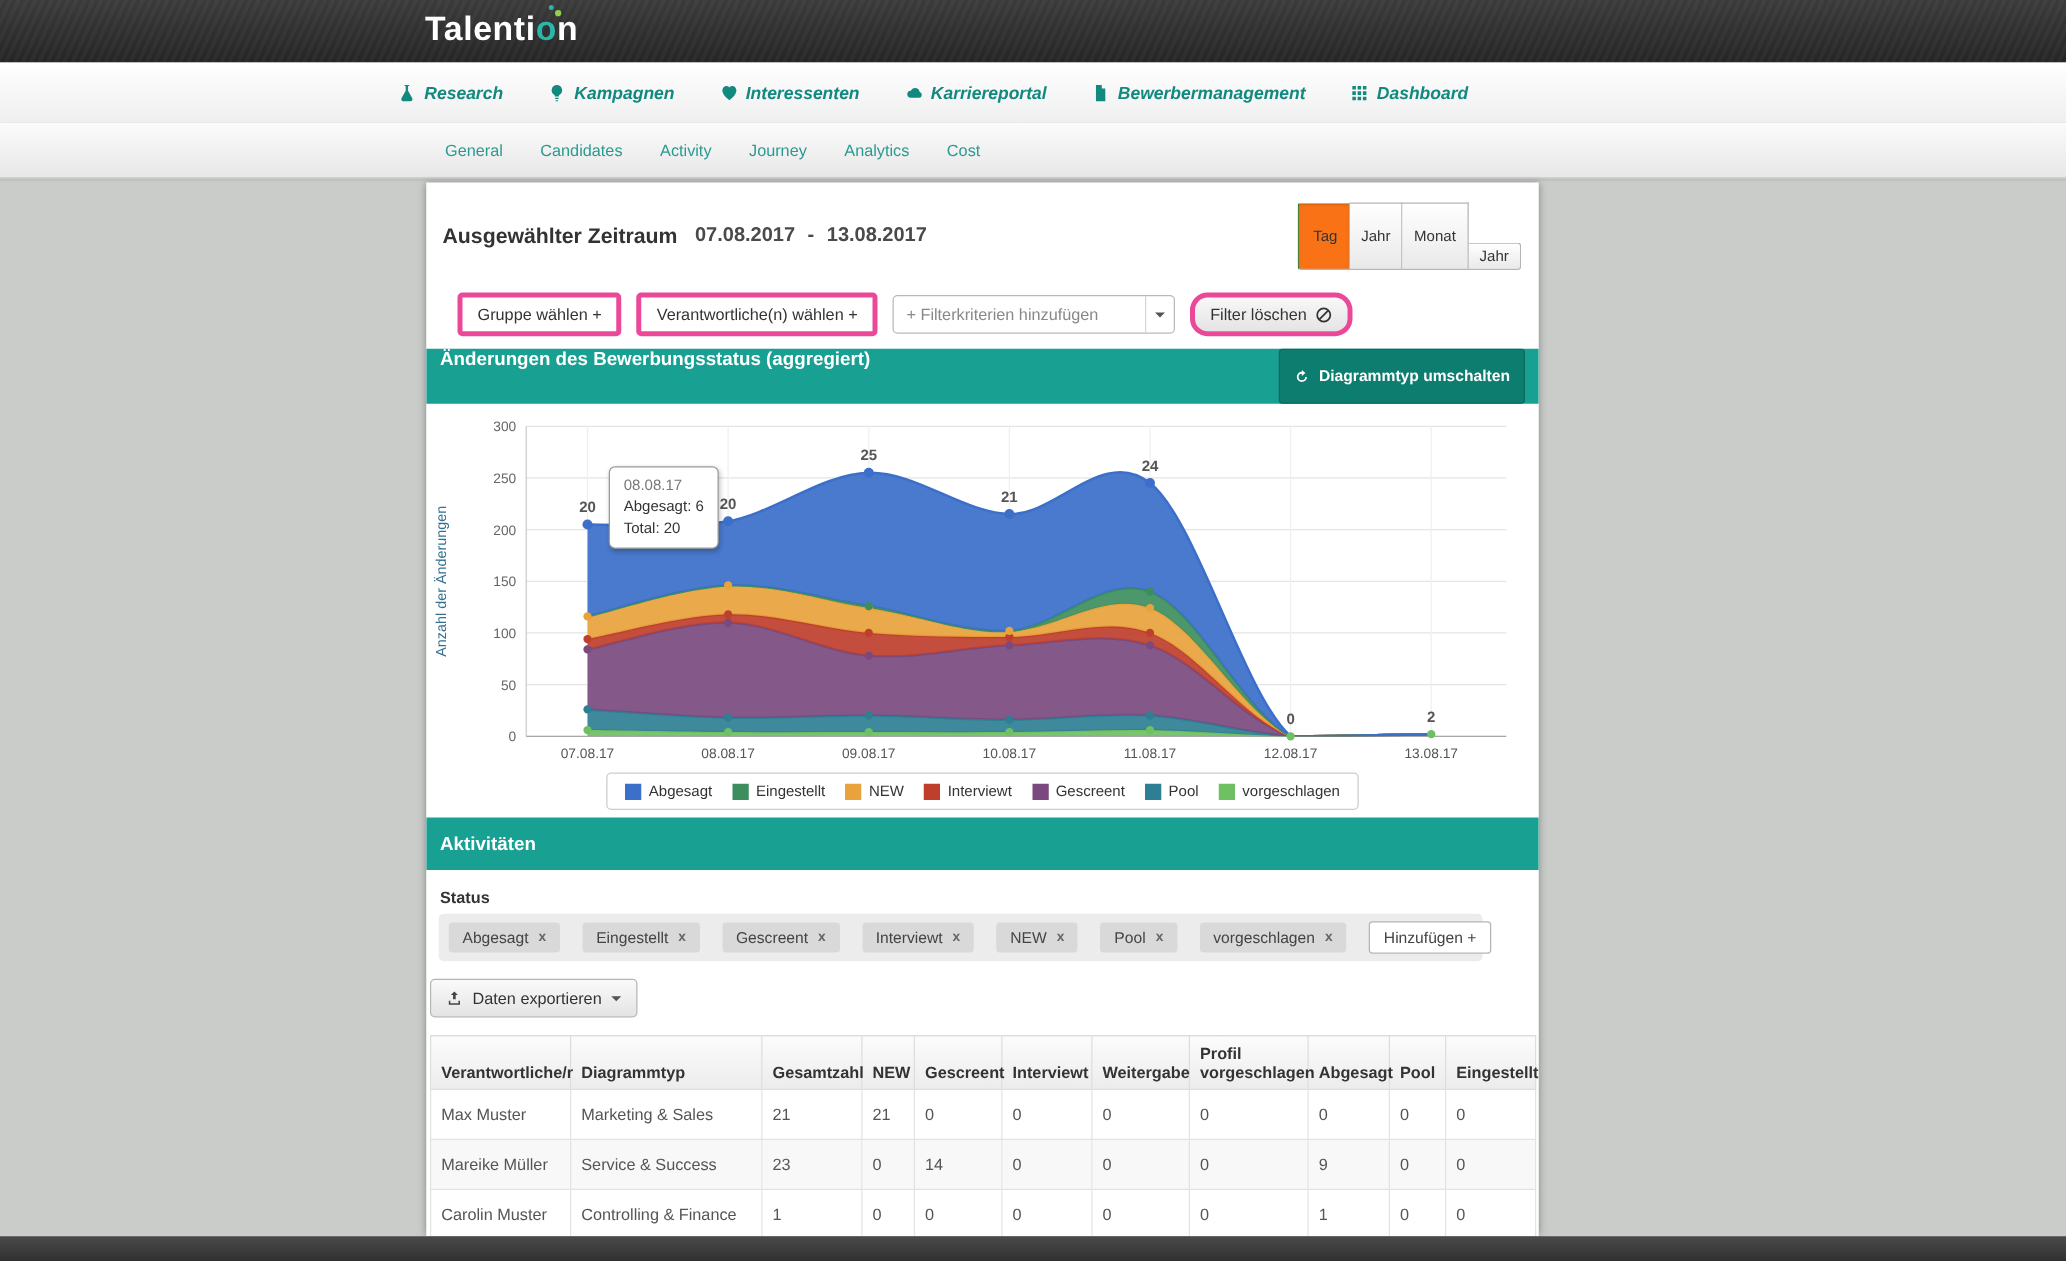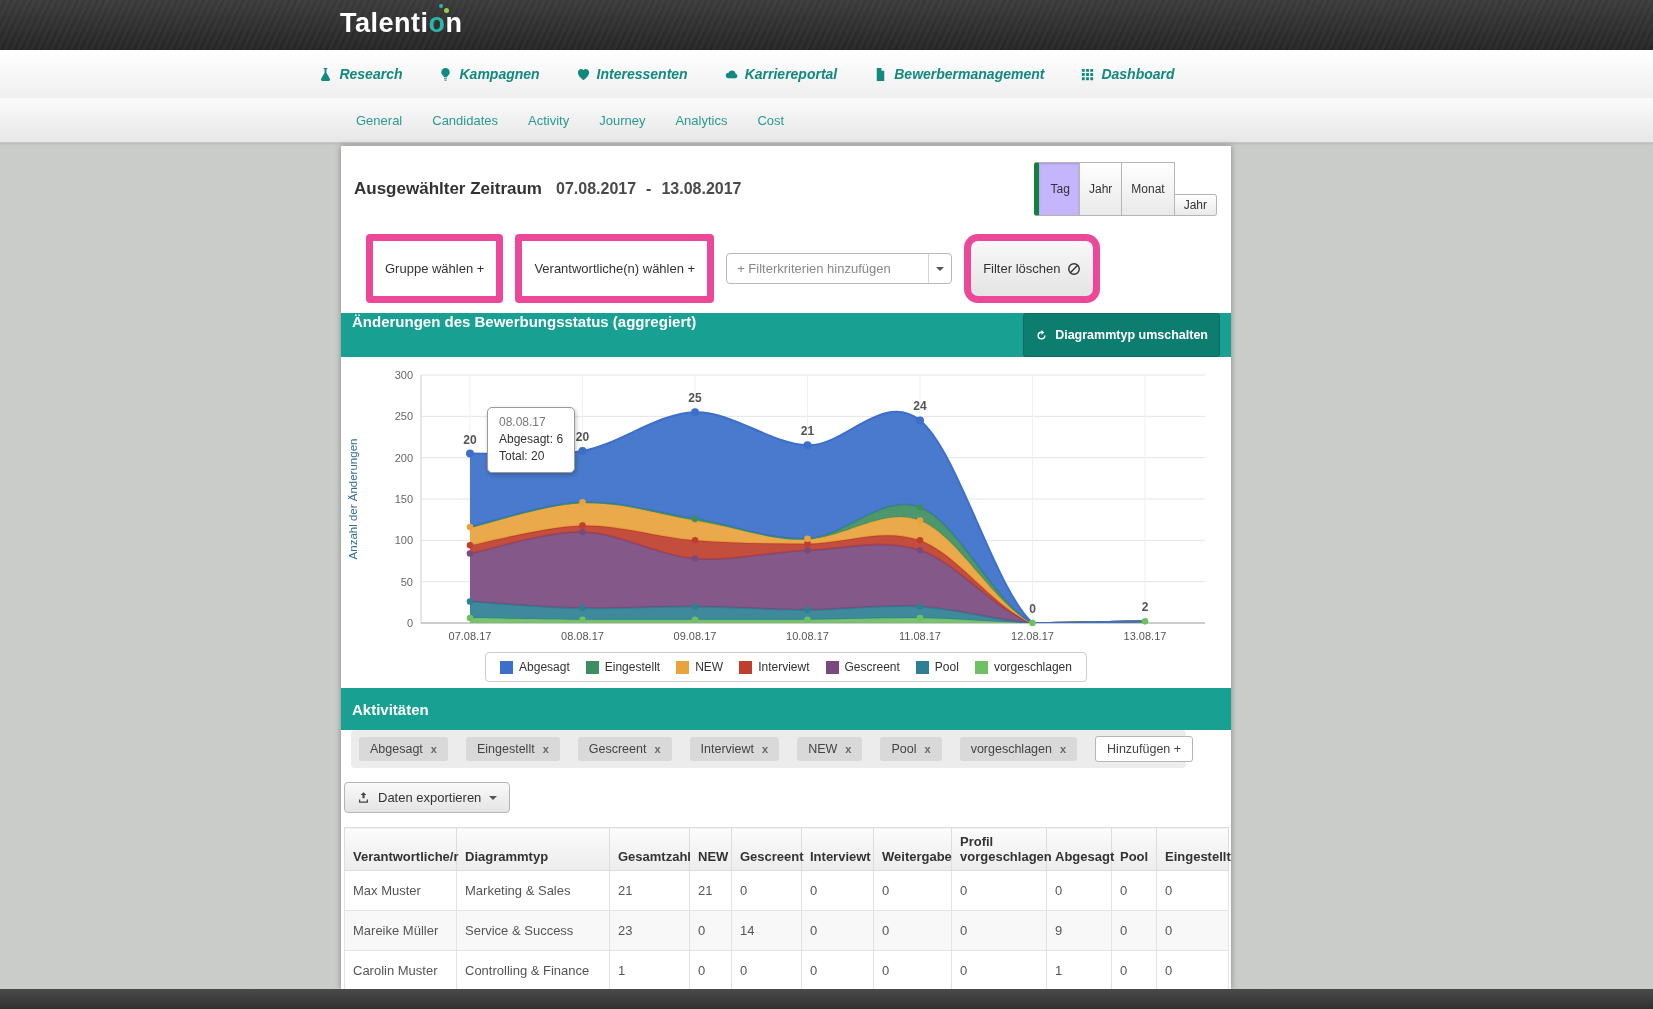--- a/index.html
+++ b/index.html
@@ -26,25 +26,25 @@
   .subnav-item{color:#2a9a90;font-size:13px;cursor:pointer;}
 
   
   .card{position:absolute;left:341px;top:146px;width:890px;bottom:20px;background:#fff;box-shadow:0 0 6px rgba(0,0,0,.35);overflow:hidden;}
 
   .period-row{display:flex;align-items:center;padding:16px 14px 0 13px;}
   .period-label{font-size:17px;font-weight:700;color:#333;}
   .period-dates{margin-left:14px;font-size:16px;font-weight:700;color:#4a4a4a;display:flex;gap:10px;}
   .range-group{margin-left:auto;display:flex;}
   .range-btn{font-size:12px;padding:3px 9px;background:linear-gradient(#fff,#e9e9e9);border:1px solid #b5b5b5;border-left:none;color:#333;cursor:pointer;font-family:inherit;}
-  .range-btn.first{border-left:5px solid #15803d;border-radius:3px 0 0 3px;background:#c4b5fd;box-shadow:inset 0 1px 2px rgba(0,0,0,.15);padding-left:12px;}
+  .range-btn.first{border-left:1px solid #15803d;border-radius:3px 0 0 3px;background:#f97316;box-shadow:inset 0 1px 2px rgba(0,0,0,.15);padding-left:12px;}
   .range-btn.last{border-radius:0 3px 3px 0;margin-top:32px;}
 
   .filter-row{display:flex;gap:12px;margin:18px 14px 0 25px;align-items:center;}
-  .btn{background:#fff;border:7px solid #ec4899;border-radius:4px;padding:20px 12px;font-size:13px;color:#333;cursor:pointer;font-family:inherit;}
+  .btn{background:#fff;border:4px solid #ec4899;border-radius:4px;padding:6px 12px;font-size:13px;color:#333;cursor:pointer;font-family:inherit;}
   .select-box{width:226px;border:1px solid #b9b9b9;border-radius:4px;background:#fff;display:flex;align-items:center;font-size:13px;color:#888;height:31px;position:relative;padding-left:10px;box-sizing:border-box;cursor:pointer;}
   .select-caret{position:absolute;right:0;top:0;bottom:0;width:22px;border-left:1px solid #d5d5d5;display:flex;align-items:center;justify-content:center;}
   .caret-down{width:0;height:0;border-left:4px solid transparent;border-right:4px solid transparent;border-top:4px solid #555;display:inline-block;}
   .btn-clear{background:linear-gradient(#f8f8f8,#e4e4e4);display:flex;align-items:center;gap:7px;border-radius:14px;}
 
   .panel-head{margin-top:10px;background:#18a092;height:44px;display:flex;padding:0 11px;}
   .panel-title{color:#fff;font-size:15px;font-weight:700;}
   .btn-toggle{margin-left:auto;background:#0d7d6f;border:1px solid #0a6b60;color:#fff;font-size:12.5px;font-weight:700;border-radius:3px;padding:6px 11px;display:flex;gap:7px;align-items:center;cursor:pointer;font-family:inherit;}
   .btn-toggle svg{width:13px;height:13px;fill:#fff;}
 
@@ -310,20 +310,21 @@
             <span>vorgeschlagen</span>
           </span>
       </div>
     </div>
 
     <div class="panel-head2">
       <span class="panel-title">Aktivitäten</span>
     </div>
 
     <div class="act-body">
+      <div class="status-label">Status</div>
       <div class="chip-strip">
         <span class="chip">
             <span>Abgesagt</span>
             <span class="chip-x">x</span>
           </span>
         <span class="chip">
             <span>Eingestellt</span>
             <span class="chip-x">x</span>
           </span>
         <span class="chip">

